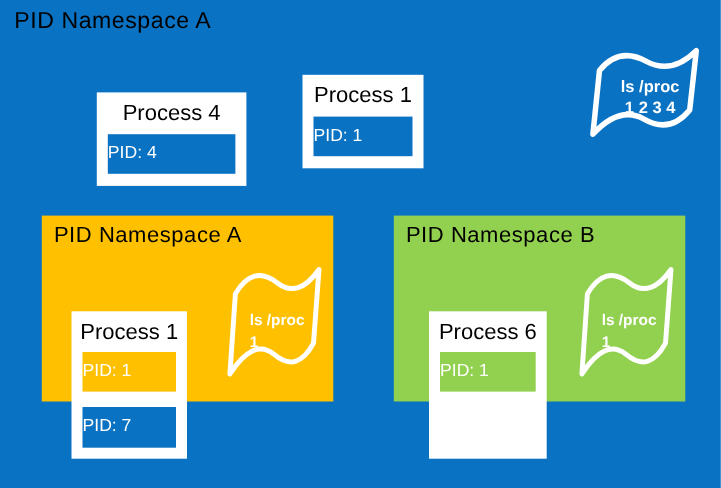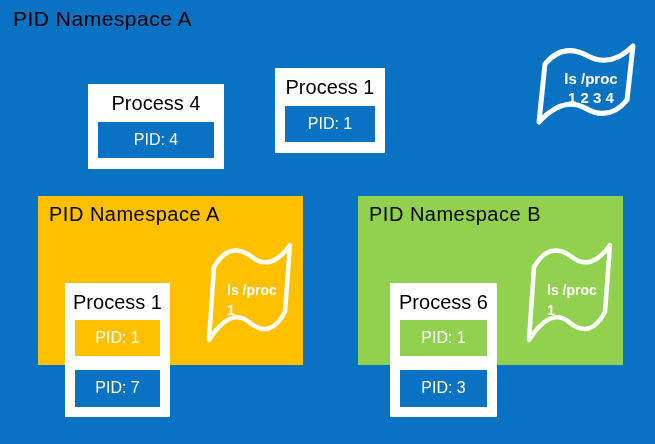--- a/index.html
+++ b/index.html
@@ -11,21 +11,21 @@
   }
   .main-title {
     position:absolute; left:13px; top:7px;
     font-size:21px; color:#000; letter-spacing:0.5px;
   }
   
   .card { position:absolute; background:#fff; }
   .card-title { text-align:center; font-size:20px; color:#000; margin-top:8px; }
   .pid {
     position:absolute; left:10px; right:10px; height:36px;
-    line-height:36px; text-align:center; font-size:16px; color:#fff;
+    line-height:36px; text-align:left; font-size:16px; color:#fff;
   }
   #p4 { left:88px;  top:84px; width:136px; height:85px; }
   #p1 { left:275px; top:68px; width:110px; height:85px; }
   #p4 .pid, #p1 .pid { top:38px; background:var(--blue, #0A72C3); }
 
   #p2 { left:65px;  top:283px; width:105px; height:134px; }
   #p3 { left:390px; top:283px; width:107px; height:134px; }
   .pid1 { top:37px; }
   .pid2 { top:87px; height:37px !important; }
   #p2 .pid1 { background:var(--orange, #FFC000); }
@@ -101,16 +101,15 @@
 
   <div class="card" id="p2">
     <div class="card-title">Process 1</div>
     <div class="pid pid1">PID: 1</div>
     <div class="pid pid2">PID: 7</div>
   </div>
 
   <div class="card" id="p3">
     <div class="card-title">Process 6</div>
     <div class="pid pid1">PID: 1</div>
-    <div class="pid pid2">PID: 3</div>
   </div>
 
 </div>
 
 </body></html>

